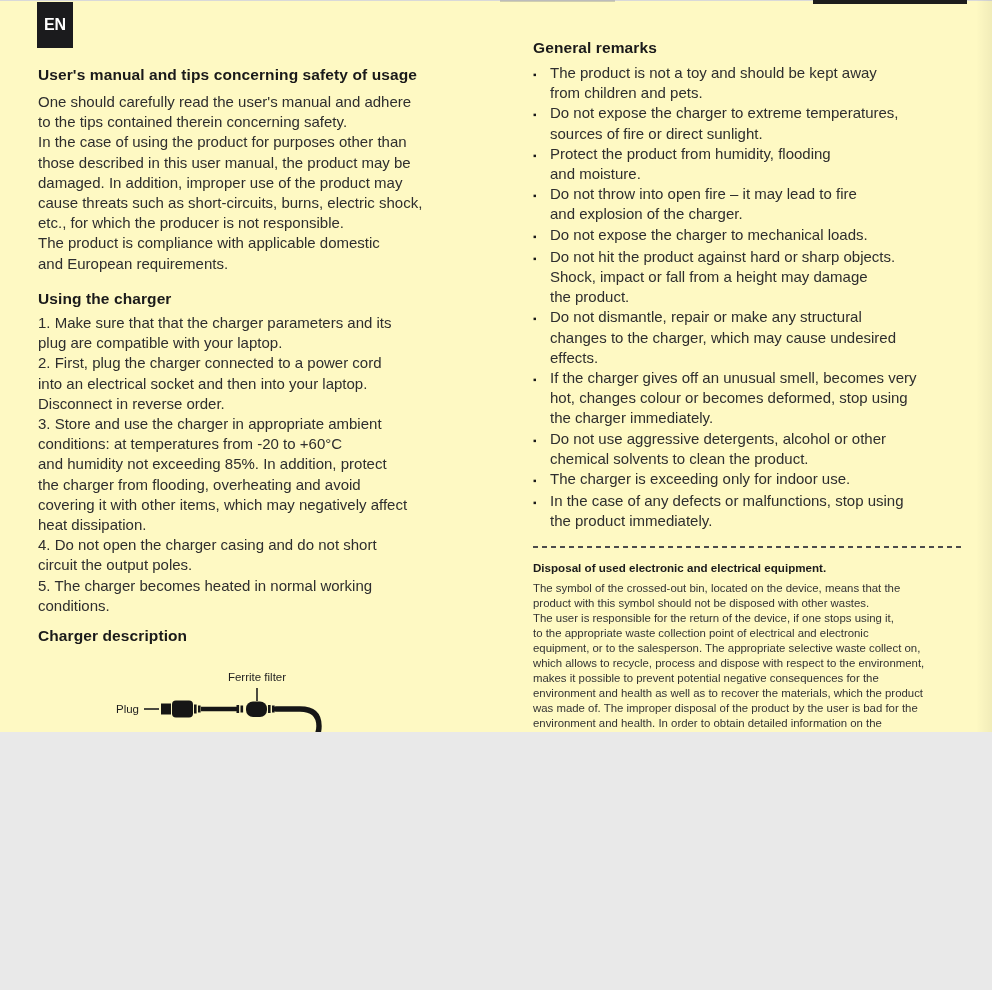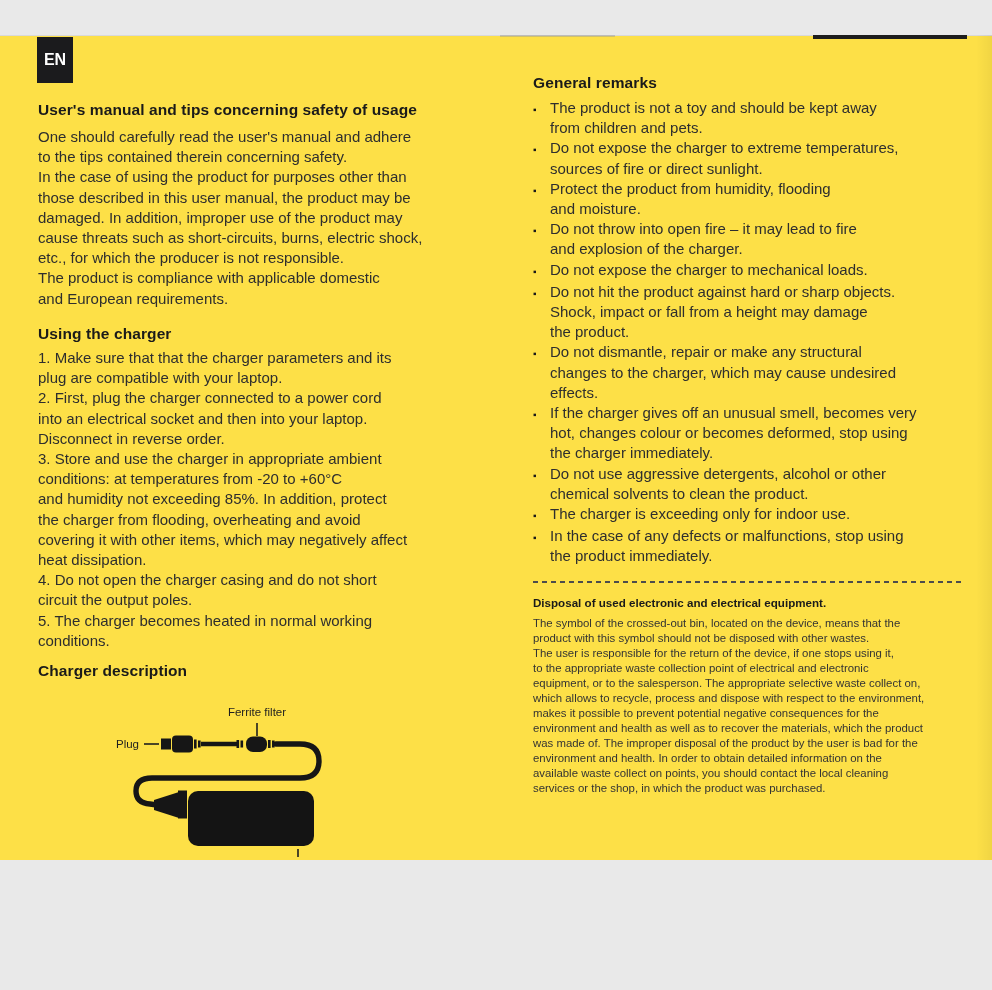--- a/index.html
+++ b/index.html
@@ -1,17 +1,17 @@
 <!DOCTYPE html>
 <html><head>
 <meta charset="utf-8">
 <style>
   html,body{margin:0;padding:0;background:#e9e9e9;}
-  .page{position:relative;width:992px;height:825px;background:#fde047;overflow:hidden;
-        font-family:"Liberation Sans",sans-serif;color:#2b2b2b;margin-top:35px;}
+  .page{position:relative;width:992px;height:732px;background:#fef9c3;overflow:hidden;
+        font-family:"Liberation Sans",sans-serif;color:#2b2b2b;}
   .abs{position:absolute;}
   .top-hairline{left:0;top:0;width:992px;height:1px;background:#d9d9d9;}
   .artifact-a{left:813px;top:0;width:154px;height:4px;background:#1d1d1d;}
   .artifact-b{left:500px;top:0;width:115px;height:2px;background:#999;opacity:.45;}
   .edge-shade{right:0;top:0;width:16px;height:990px;
         background:linear-gradient(to right,rgba(0,0,0,0),rgba(0,0,0,.05));}
   .en-badge{left:37px;top:2px;width:36px;height:46px;background:#1b1b1d;color:#fff;
         font-weight:700;font-size:16px;display:flex;align-items:center;justify-content:center;}
   .h1{font-size:15.5px;font-weight:700;color:#1a1a1a;letter-spacing:.1px;}
   .body-text{font-size:15px;line-height:20.2px;white-space:pre-line;color:#2e2e2e;}

